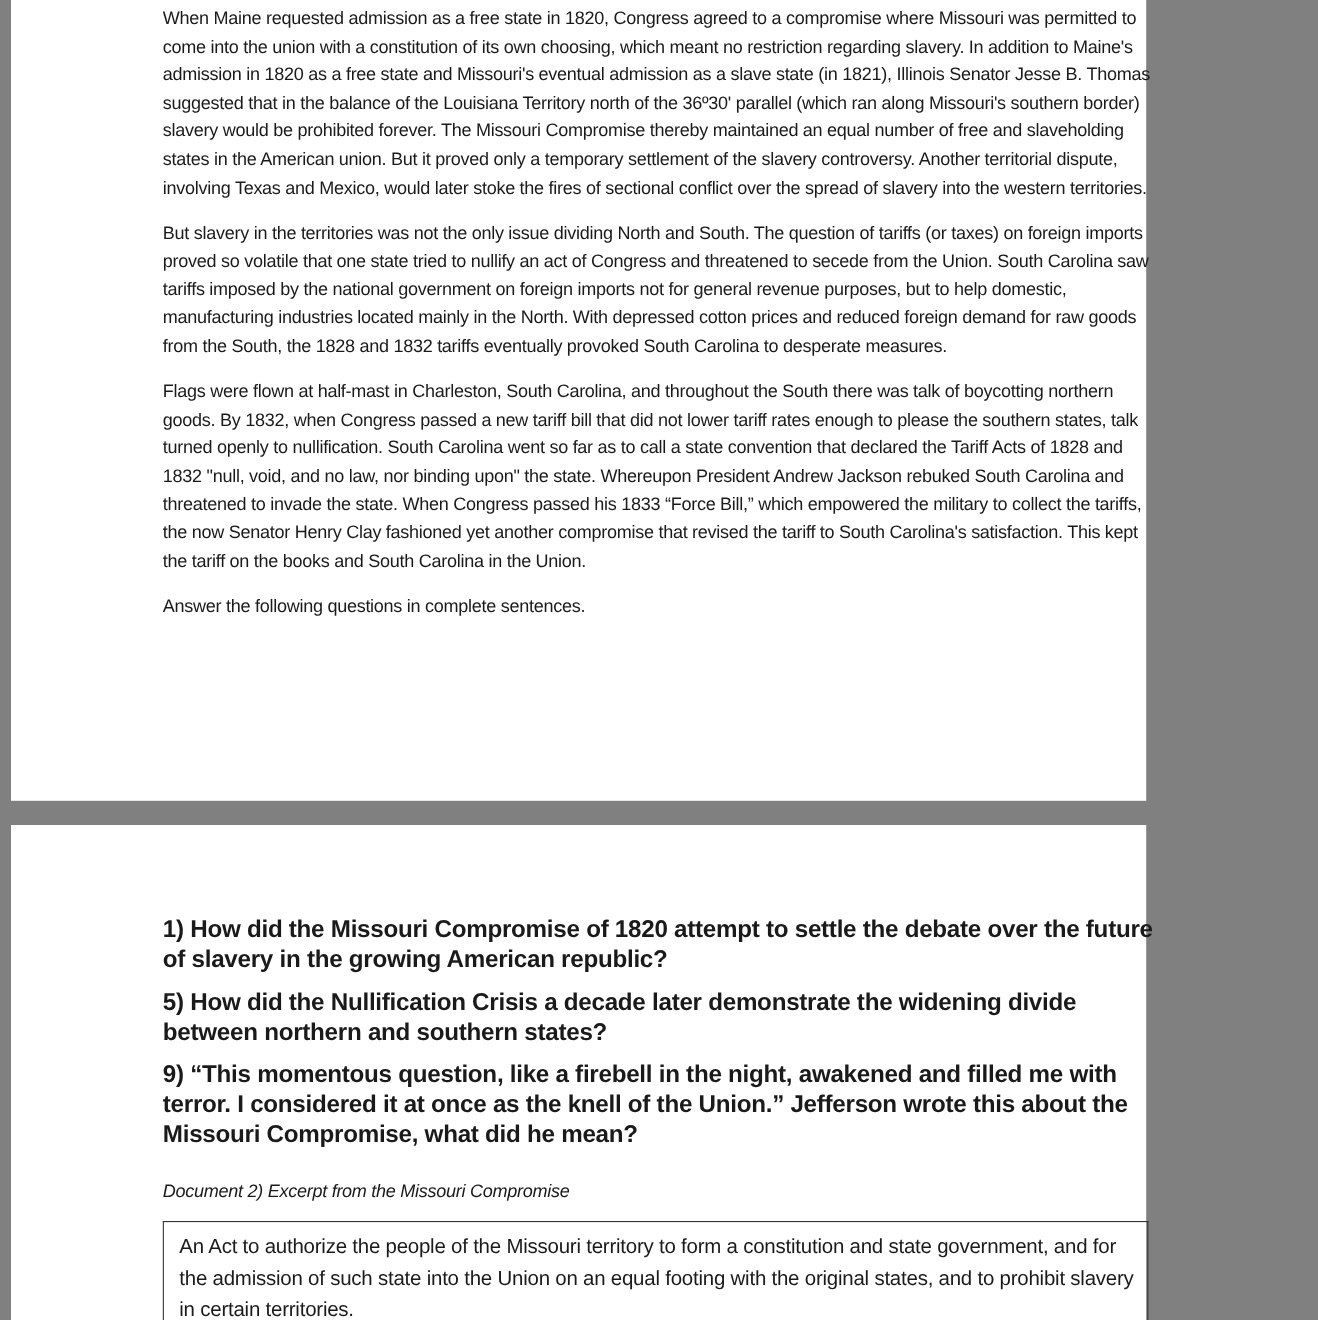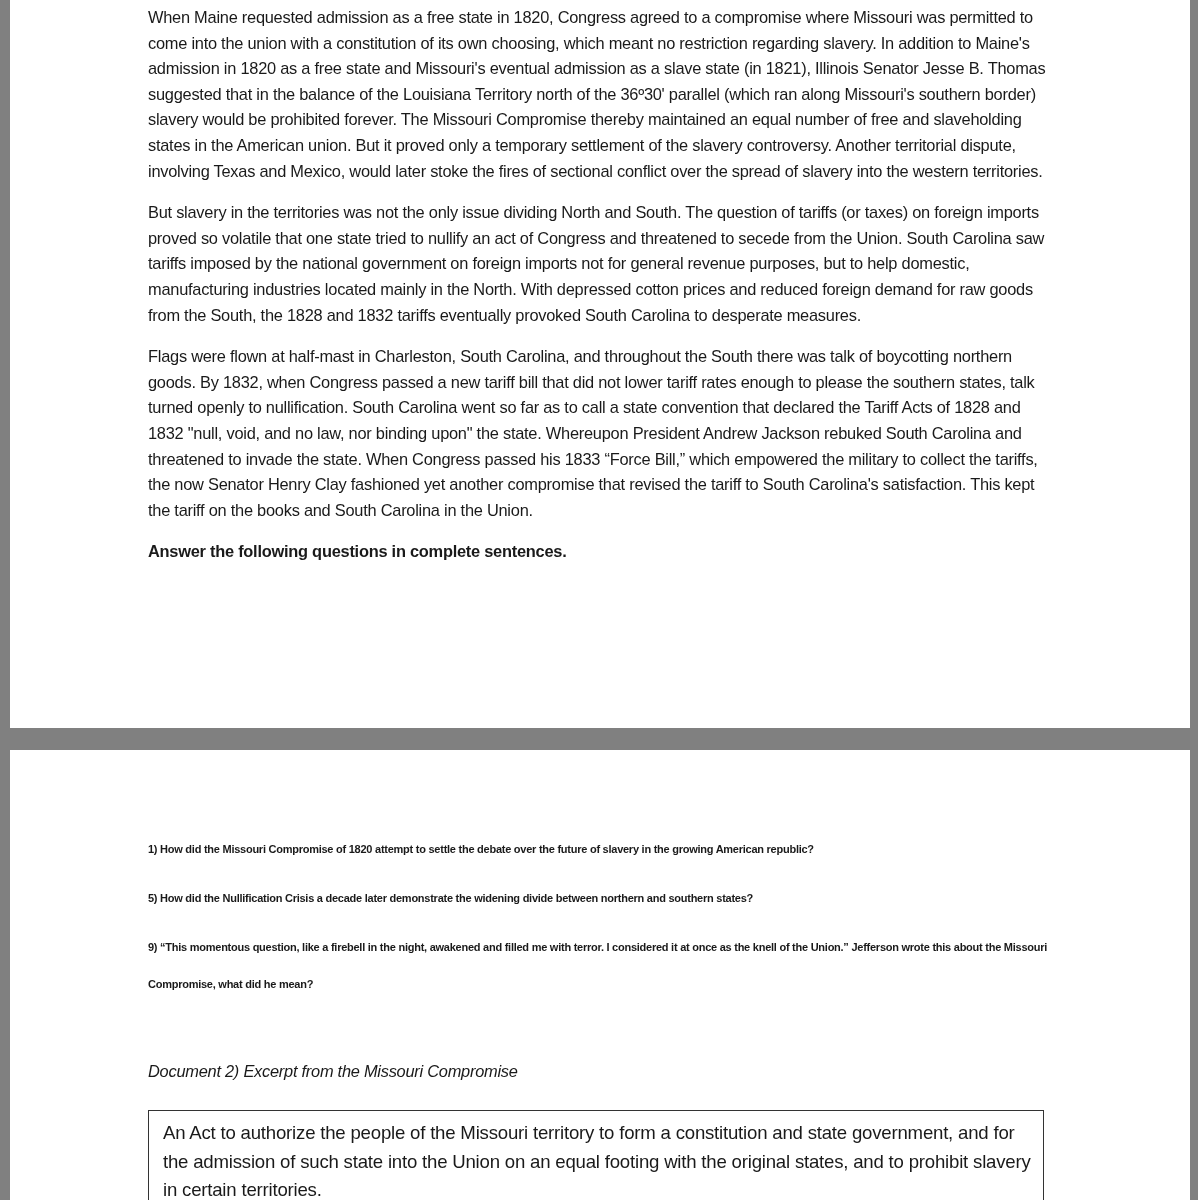--- a/index.html
+++ b/index.html
@@ -3,29 +3,29 @@
 <meta charset="utf-8">
 <style>
   html, body { margin: 0; padding: 0; }
   body {
     width: 1198px; height: 1200px; overflow: hidden;
     background: #808080; position: relative;
     font-family: "Liberation Sans", "DejaVu Sans", sans-serif;
     color: #1a1a1a;
   }
   .page {
-    position: absolute; left: 10px; width: 1180px; background: #ffffff;
+    position: absolute; left: 10px; width: 1032px; background: #ffffff;
   }
   #page1 { top: 0; height: 728px; }
   #page2 { top: 750px; height: 460px; }
   .content { position: absolute; left: 138px; width: 905px; }
   p { margin: 0; font-size: 16.4px; line-height: 25.6px; letter-spacing: -0.25px; }
   .para { margin-bottom: 16px; }
-  .bold { font-weight: bold; }
-  .q { font-weight: bold; font-size: 11px; line-height: 37px; margin-bottom: 12px; letter-spacing: -0.25px; }
+  .bold { font-weight: normal; }
+  .q { font-weight: bold; font-size: 22px; line-height: 27px; margin-bottom: 12px; letter-spacing: -0.25px; }
   .italic { font-style: italic; }
   .doc-box {
     position: absolute; left: 138px; top: 360px; width: 880px;
     border: 1.5px solid #333; border-bottom: none;
     padding: 8px 0 0 14px; height: 120px;
   }
   .doc-box p { font-size: 18.6px; line-height: 28.6px; letter-spacing: -0.2px; }
 </style>
 </head>
 <body>
@@ -37,18 +37,18 @@
     <p class="para">Flags were flown at half-mast in Charleston, South Carolina, and throughout the South there was talk of boycotting northern goods. By 1832, when Congress passed a new tariff bill that did not lower tariff rates enough to please the southern states, talk turned openly to nullification. South Carolina went so far as to call a state convention that declared the Tariff Acts of 1828 and 1832 "null, void, and no law, nor binding upon" the state. Whereupon President Andrew Jackson rebuked South Carolina and threatened to invade the state. When Congress passed his 1833 “Force Bill,” which empowered the military to collect the tariffs, the now Senator Henry Clay fashioned yet another compromise that revised the tariff to South Carolina's satisfaction. This kept the tariff on the books and South Carolina in the Union.</p>
     <p class="bold">Answer the following questions in complete sentences.</p>
   </div>
 </div>
 
 <div class="page" id="page2">
   <div class="content" style="top:81px;">
     <p class="q">1) How did the Missouri Compromise of 1820 attempt to settle the debate over the future of slavery in the growing American republic?</p>
     <p class="q">5) How did the Nullification Crisis a decade later demonstrate the widening divide between northern and southern states?</p>
     <p class="q">9) “This momentous question, like a firebell in the night, awakened and filled me with terror. I considered it at once as the knell of the Union.” Jefferson wrote this about the Missouri Compromise, what did he mean?</p>
-    <p class="italic" style="margin-top:56px;">Document 2) Excerpt from the Missouri Compromise</p>
+    <p class="italic" style="margin-top:27px;">Document 2) Excerpt from the Missouri Compromise</p>
   </div>
   <div class="doc-box">
     <p>An Act to authorize the people of the Missouri territory to form a constitution and state government, and for the admission of such state into the Union on an equal footing with the original states, and to prohibit slavery in certain territories.</p>
   </div>
 </div>
 
 </body></html>

